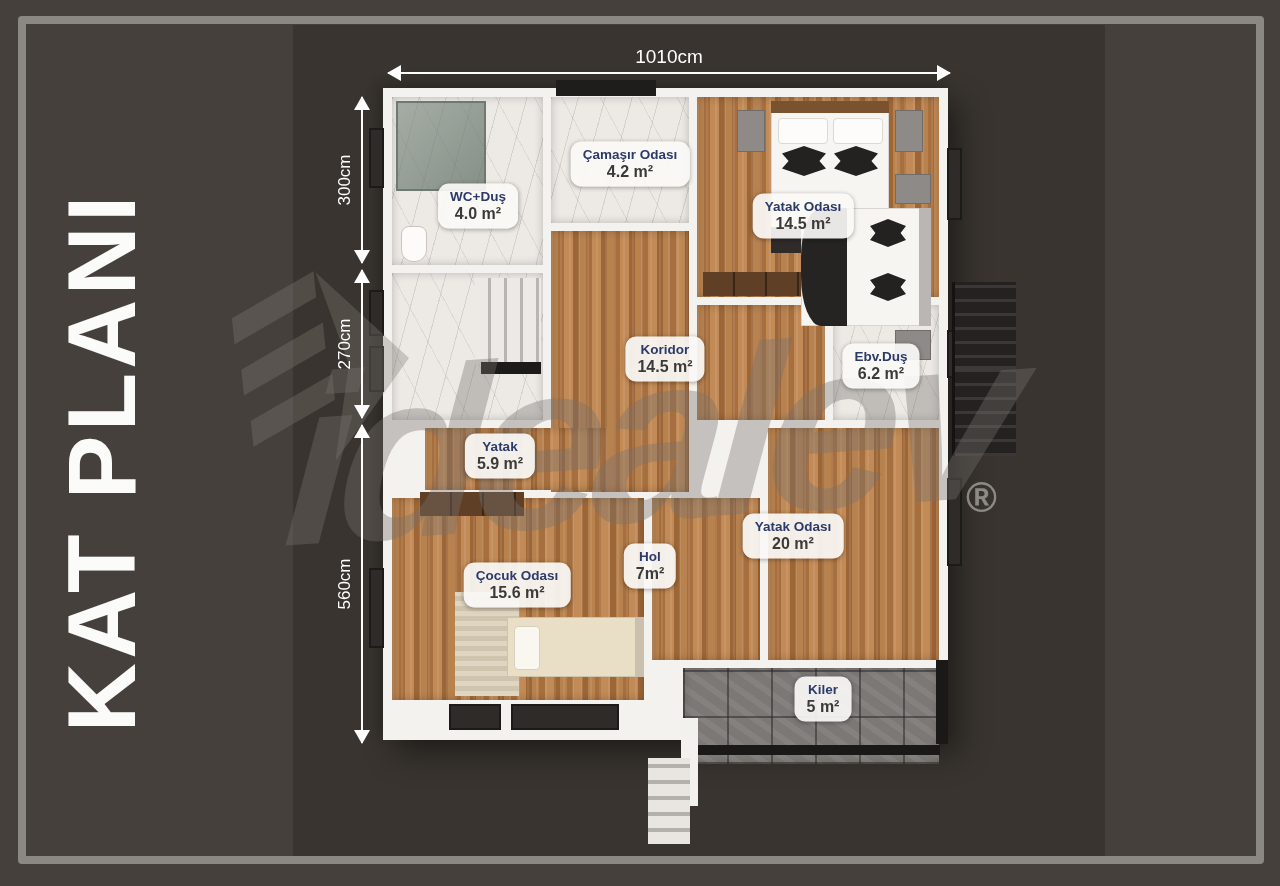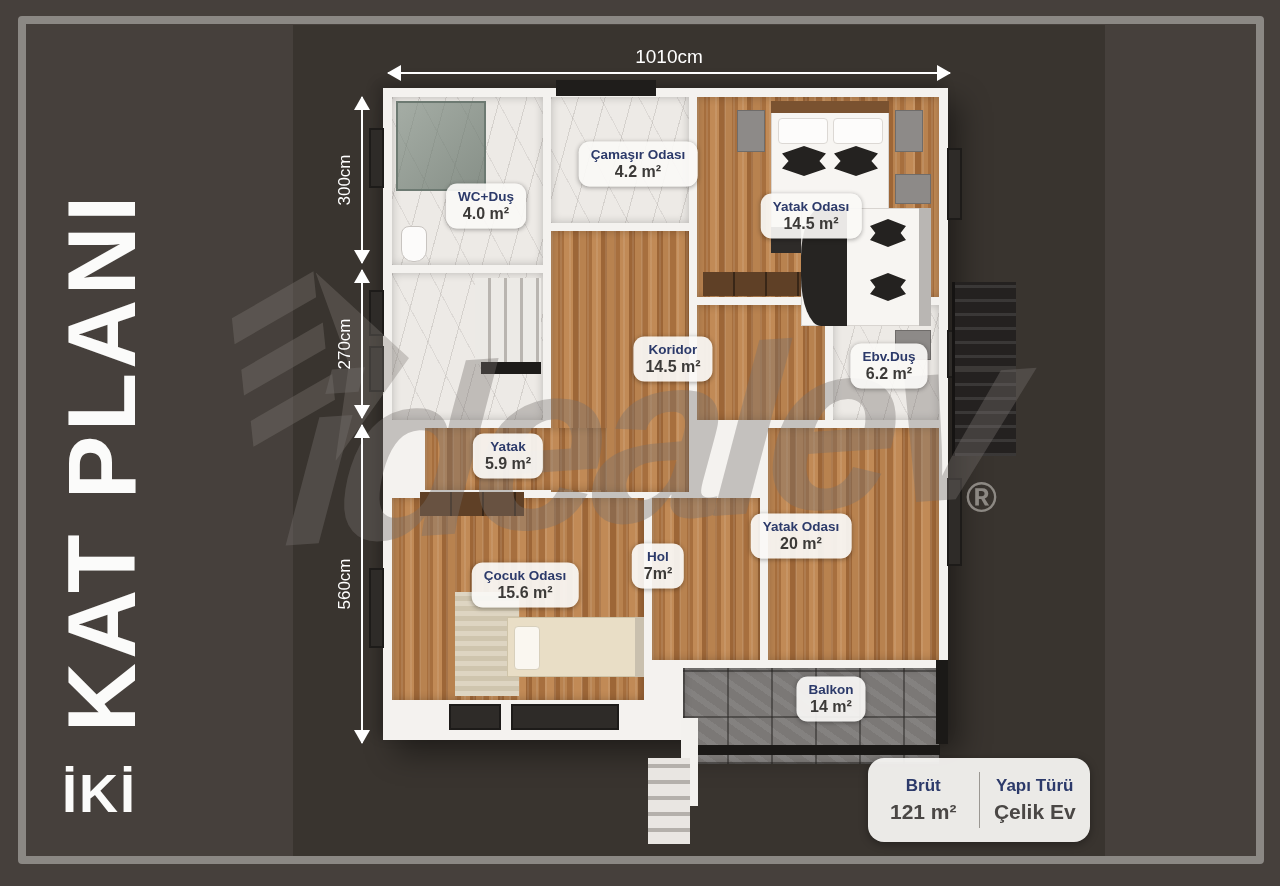--- a/index.html
+++ b/index.html
@@ -117,21 +117,21 @@
     border-left:3px solid #151312; z-index:3; }
   .ext-stair-mid { position:absolute; left:0; top:84px; width:100%; height:6px; background:#3c3937; }
   .post { position:absolute; background:#f3f1ee; z-index:3; }
   .rail { position:absolute; background:#1b1917; z-index:3; }
   .ext-steps { position:absolute; left:648px; top:758px; width:42px; height:86px;
     background:repeating-linear-gradient(0deg, #e9e6e2 0 12px, #b4b0ab 12px 16px); z-index:3; }
 
   
   .pill { position:absolute; transform:translate(-50%,-50%); z-index:6;
     background:rgba(250,248,246,0.92); border-radius:11px; padding:5px 12px 6px;
-    text-align:center; box-shadow:0 1px 4px rgba(0,0,0,0.3); white-space:nowrap;margin-left:8px; }
+    text-align:center; box-shadow:0 1px 4px rgba(0,0,0,0.3); white-space:nowrap; }
   .pill-name { display:block; color:#2c3a6a; font-size:13.5px; font-weight:bold; }
   .pill-area { display:block; color:#3c3a38; font-size:16px; font-weight:bold; margin-top:1px; }
 
   
   .info-box { position:absolute; left:868px; top:758px; width:222px; height:84px;
     background:rgba(246,245,243,0.94); border-radius:16px; z-index:7;
     display:flex; align-items:center; justify-content:center;
     box-shadow:0 2px 8px rgba(0,0,0,0.35); }
   .info-col { flex:1; text-align:center; }
   .info-divider { width:1px; height:56px; background:#9a9792; }
@@ -150,21 +150,20 @@
       <i class="wm-bar1"></i>
         <i class="wm-bar2"></i>
         <i class="wm-bar3"></i>
         <i class="wm-tri"></i>
     </div>
     <div class="wm-text">idealev</div>
     <div class="wm-reg">®</div>
   </div>
 
   <div class="title-vertical">KAT PLANI</div>
-  <div class="subtitle">İKİ</div>
 
   <span class="dim-label-h">1010cm</span>
   <div class="dim" style="left:388px; top:62px; width:562px; height:20px;">
     <span class="line-h"></span>
       <i class="ah-l"></i>
       <i class="ah-r"></i>
   </div>
 
   <span class="vlabel" style="left:345px; top:180px;">300cm</span>
   <div class="dim" style="left:351px; top:97px; width:20px; height:166px;">
@@ -284,30 +283,19 @@
   </div>
   <div class="pill" style="left:650px; top:566px;">
     <span class="pill-name">Hol</span>
     <span class="pill-area">7m²</span>
   </div>
   <div class="pill" style="left:793px; top:536px;">
     <span class="pill-name">Yatak Odası</span>
     <span class="pill-area">20 m²</span>
   </div>
   <div class="pill" style="left:823px; top:699px;">
-    <span class="pill-name">Balkon</span>
-    <span class="pill-area">14 m²</span>
-  </div>
-
-  <div class="info-box">
-    <div class="info-col">
-      <span class="info-label">Brüt</span>
-      <span class="info-value">121 m²</span>
-    </div>
-    <div class="info-divider"></div>
-    <div class="info-col">
-      <span class="info-label">Yapı Türü</span>
-      <span class="info-value">Çelik Ev</span>
-    </div>
-  </div>
+    <span class="pill-name">Kiler</span>
+    <span class="pill-area">5 m²</span>
+  </div>
+
 
   <div class="frame"></div>
 </div>
 
 </body></html>

